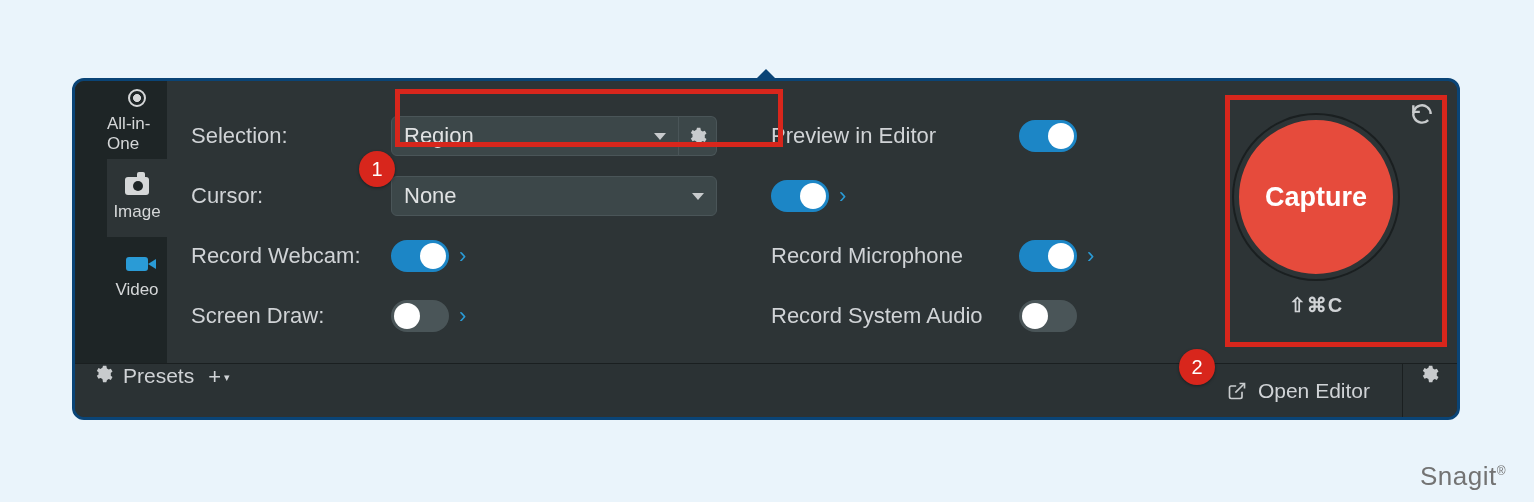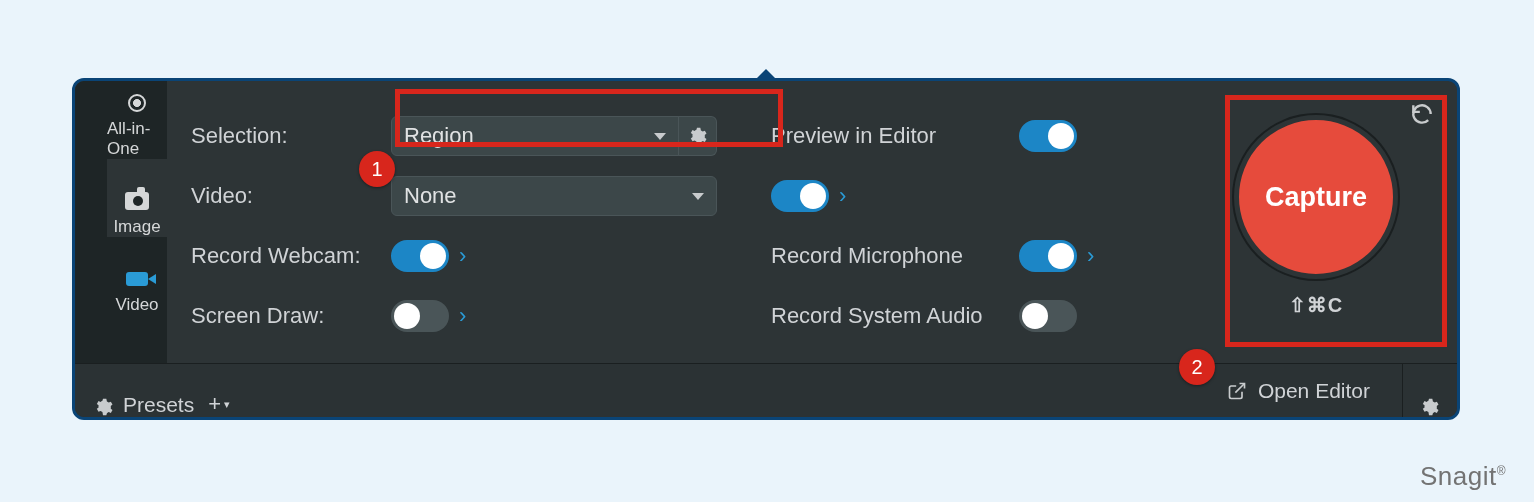--- a/index.html
+++ b/index.html
@@ -46,21 +46,21 @@
     background: #1e2526;
     display: flex;
     flex-direction: column;
     border-top-left-radius: 9px;
   }
   .sidebar-item {
     height: 78px;
     display: flex;
     flex-direction: column;
     align-items: center;
-    justify-content: flex-end;
+    justify-content: center;
     gap: 4px;
     font-size: 17px;
     color: #d5d7d8;
     cursor: pointer;
     background: #1e2526;
     margin-left: 32px;
   }
   .sidebar-item.active {
     background: #2d3436;
   }
@@ -223,21 +223,21 @@
     margin-top: 14px;
     color:#d0d3d6;
     font-size:20px;
     letter-spacing:1px;
   }
   
   .bottom {
     height: 54px;
     border-top: 1px solid #1a1f20;
     display:flex;
-    align-items:flex-end;
+    align-items:flex-start;
     padding: 0 18px;
     font-size:21px;
     color:#d0d3d6;
     background:#2b3234;
     border-bottom-left-radius:9px;
     border-bottom-right-radius:9px;
   }
   .bottom .spacer { flex:1; }
   .gear-svg { width:20px;height:20px; }
   .presets-gear { margin-right:10px; display:flex; }
@@ -320,21 +320,21 @@
             <span>Region</span>
             <span class="caret"></span>
           </div>
           <div class="gear-btn">
             <svg class="gear-svg" viewBox="0 0 24 24" fill="#c8cbcd">
                 <path d="M12 8a4 4 0 100 8 4 4 0 000-8zm9.4 4a7.5 7.5 0 00-.1-1.3l2.1-1.6-2-3.5-2.5 1a7.6 7.6 0 00-2.2-1.3L16 2h-4l-.7 2.6a7.6 7.6 0 00-2.2 1.3l-2.5-1-2 3.5 2.1 1.6A7.5 7.5 0 006.6 12c0 .4 0 .9.1 1.3l-2.1 1.6 2 3.5 2.5-1a7.6 7.6 0 002.2 1.3L12 22h4l.7-2.6a7.6 7.6 0 002.2-1.3l2.5 1 2-3.5-2.1-1.6c.1-.4.1-.9.1-1.3z"></path>
               </svg>
           </div>
         </div>
         <div class="row">
-          <span class="lbl">Video:</span>
+          <span class="lbl">Cursor:</span>
           <div class="dropdown dd-share">
             <span>None</span>
             <span class="caret"></span>
           </div>
         </div>
         <div class="row">
           <span class="lbl">Record Webcam:</span>
           <div class="toggle on"></div>
           <span class="chev">›</span>
         </div>

